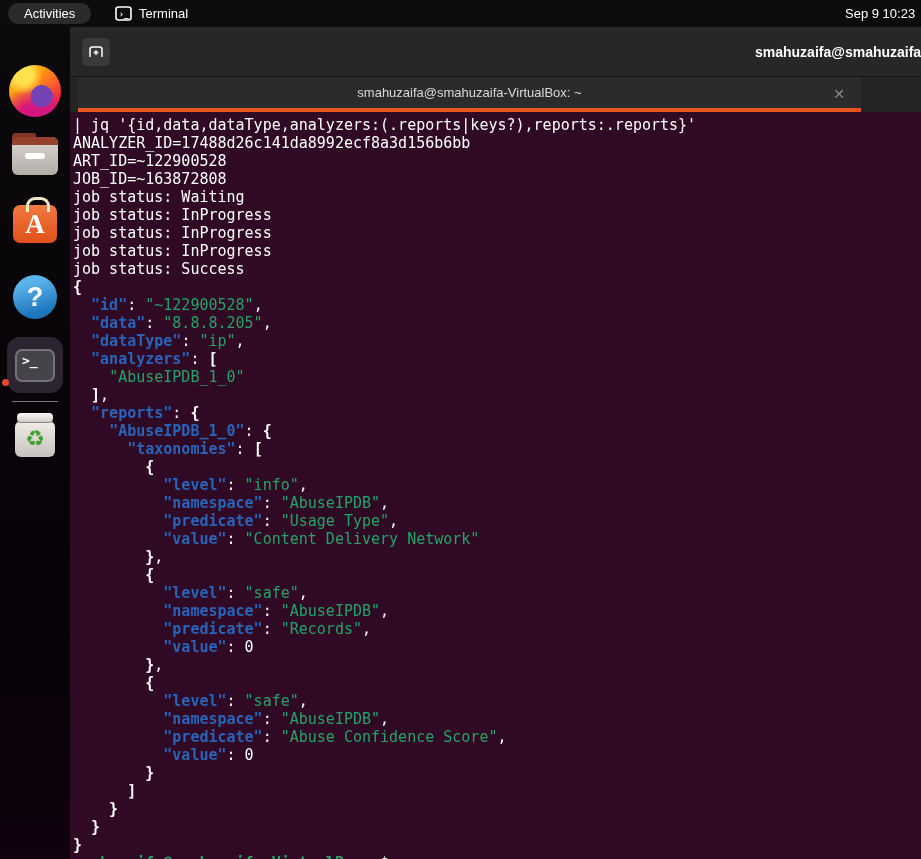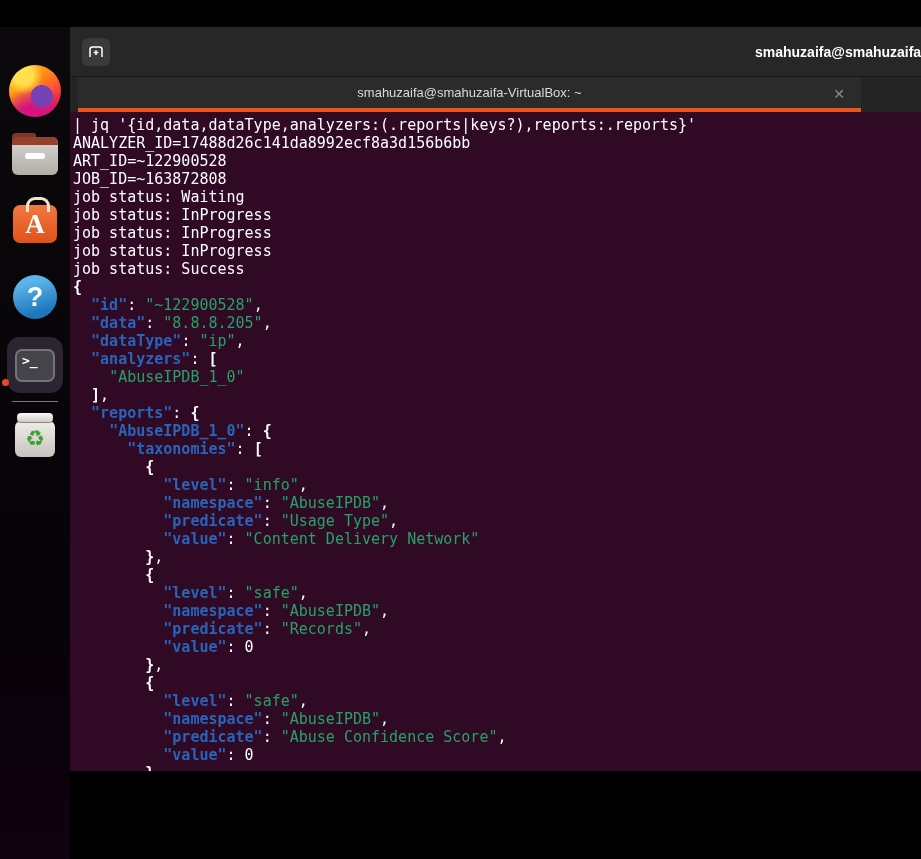--- a/index.html
+++ b/index.html
@@ -42,35 +42,48 @@
 
   
   .window { position:absolute; left:70px; top:27px; width:851px; height:832px; z-index:10; }
   .headerbar { position:absolute; left:0; top:0; width:851px; height:50px; background:#272727; border-bottom:1px solid #171717; overflow:hidden; }
   .newtab-btn { position:absolute; left:12px; top:11px; width:28px; height:28px; border-radius:6px; background:#3a3a3a; display:flex; align-items:center; justify-content:center; }
   .header-title { position:absolute; left:685px; top:0; height:50px; line-height:50px; font-size:14px; font-weight:bold; color:#ffffff; white-space:nowrap; }
   .tabstrip { position:absolute; left:0; top:50px; width:851px; height:35px; background:#242424; }
   .tab { position:absolute; left:8px; top:0; width:783px; height:35px; background:#2b2b2b; border-bottom:4px solid #e9541f; display:flex; align-items:center; justify-content:center; }
   .tab-title { font-size:13px; color:#d9d9d9; white-space:nowrap; }
   .tab-close { position:absolute; right:12px; top:7px; width:20px; height:20px; line-height:20px; text-align:center; color:#8d8d8d; font-size:14px; }
-  .viewport { position:absolute; left:0; top:85px; width:851px; height:659px; background:#300a24; overflow:hidden; }
+  .viewport { position:absolute; left:0; top:85px; width:851px; height:747px; background:#300a24; overflow:hidden; }
   .tout { padding:4px 0 0 3px; font-family:"DejaVu Sans Mono", monospace; font-size:15px; line-height:18px; white-space:pre; }
   .tline { height:18px; }
   .seg-p { color:#ffffff; }
   .seg-b { color:#ffffff; font-weight:bold; }
   .seg-k { color:#2864b9; font-weight:bold; }
   .seg-s { color:#26a269; }
   .seg-g { color:#26a269; font-weight:bold; }
   .seg-u { color:#2a7bde; font-weight:bold; }
 </style>
 </head>
 <body>
 
 <div class="stage">
 
+  <div class="topbar">
+    <div class="activities">Activities</div>
+    <div class="appindicator">
+      <span>
+        <svg width="17" height="15" viewBox="0 0 17 15">
+          <rect x="1" y="1" width="15" height="13" rx="2.5" fill="none" stroke="#ffffff" stroke-width="1.6"></rect>
+          <text x="4" y="10.5" fill="#ffffff" font-size="8" font-family="DejaVu Sans Mono, monospace" font-weight="bold">›_</text>
+        </svg>
+      </span>
+      <span class="appname">Terminal</span>
+    </div>
+    <div class="clock">Sep 9  10:23</div>
+  </div>
 
   <div class="dock">
     <div class="dock-item" style="top:38px;">
       <div class="icon-firefox"></div>
     </div>
     <div class="dock-item" style="top:104px;">
       <div class="icon-files">
           <span class="slot"></span>
         </div>
     </div>

